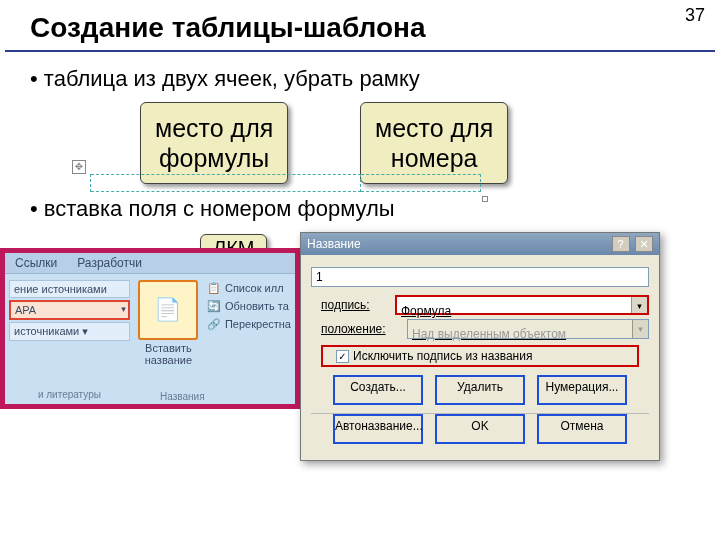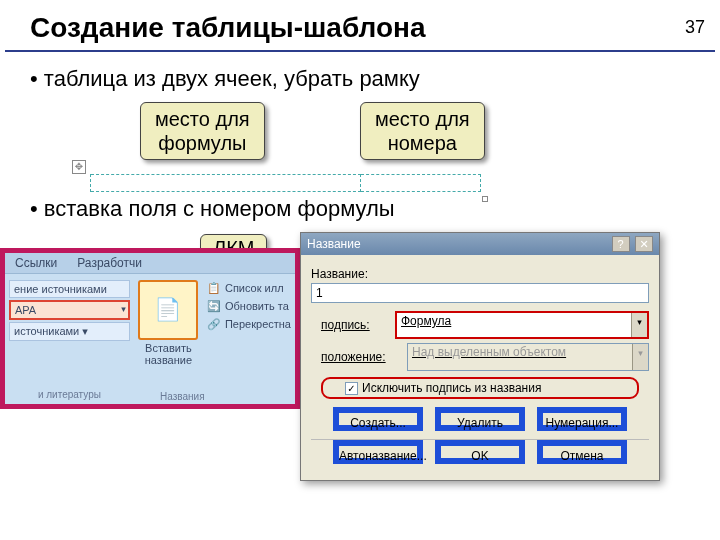--- a/index.html
+++ b/index.html
@@ -1,22 +1,22 @@
 <!DOCTYPE html>
 <html><head>
 <meta charset="utf-8">
 <style>
   * { box-sizing: border-box; margin: 0; padding: 0; }
   body { font-family: Arial, sans-serif; width: 720px; height: 540px; background: #fff; position: relative; font-size: 14px; }
-  .page-num { position: absolute; top: 5px; right: 15px; font-size: 18px; color: #000; margin-top: 12px; }
+  .page-num { position: absolute; top: 5px; right: 15px; font-size: 18px; color: #000; }
   .title { font-size: 28px; font-weight: bold; padding: 12px 0 6px 30px; color: #000; }
   .rule { height: 2px; background: #2c3e8c; margin: 0 5px 10px 5px; }
   .bullet { font-size: 22px; color: #000; padding: 4px 0 10px 30px; }
   .callouts { position: relative; height: 90px; margin-left: 90px; }
-  .callout { position: absolute; background: #f0eec0; border: 1px solid #444; border-radius: 6px; padding: 4px 14px; font-size: 20px; text-align: center; box-shadow: 3px 3px 4px rgba(0,0,0,.4); line-height: 1.2; }
+  .callout { position: absolute; background: #f0eec0; border: 1px solid #444; border-radius: 6px; padding: 10px 14px; font-size: 25px; text-align: center; box-shadow: 3px 3px 4px rgba(0,0,0,.4); line-height: 1.2; }
   .callout.c1 { left: 50px; top: 0; }
   .callout.c2 { left: 270px; top: 0; }
   .table-area { position: absolute; left: 0; top: 72px; width: 420px; }
   .move-handle { position: absolute; left: -18px; top: -14px; width: 14px; height: 14px; border: 1px solid #888; font-size: 10px; text-align: center; line-height: 12px; color: #888; }
   .tbl { display: flex; border-left: 1px dashed #4aa; height: 18px; }
   .tbl > div { border-right: 1px dashed #4aa; border-top: 1px dashed #4aa; border-bottom: 1px dashed #4aa; }
   .tbl .a { width: 270px; } .tbl .b { width: 120px; }
   .resize-handle { position: absolute; right: 22px; bottom: -10px; width: 6px; height: 6px; border: 1px solid #888; }
   .lower { position: relative; margin-top: 0; }
   .lkm { position: absolute; left: 200px; top: 42px; background: #f0eec0; border: 1px solid #444; border-radius: 6px; padding: 2px 12px; font-size: 20px; box-shadow: 3px 3px 4px rgba(0,0,0,.4); }
@@ -38,30 +38,30 @@
   .dialog { position: absolute; left: 300px; top: 40px; width: 360px; background: #ece9d8; border: 1px solid #777; font-size: 12px; box-shadow: 3px 3px 8px rgba(0,0,0,.4); }
   .titlebar { background: linear-gradient(#8ea7c1,#6a88ac); color: #fff; padding: 3px 6px; display: flex; justify-content: space-between; align-items: center; }
   .tbtns span { display: inline-block; width: 18px; height: 16px; background: #d2cdbf; border: 1px solid #888; text-align: center; line-height: 14px; font-size: 11px; margin-left: 2px; }
   .dbody { padding: 8px 10px; }
   .field { margin: 4px 0 8px 0; }
   .label { display: block; margin-bottom: 2px; }
   .text-input { width: 100%; height: 20px; background: #fff; border: 1px solid #7f9db9; padding: 1px 4px; font-size: 12px; }
   .section { font-size: 12px; margin: 6px 0 4px; }
   .param-row { display: flex; align-items: center; gap: 6px; margin: 4px 0; text-decoration: underline; }
   .param-row .plabel { width: 78px; padding-left: 10px; }
-  .combo { flex: 1; height: 28px; background: #fff; border: 1px solid #7f9db9; position: relative; padding: 1px 4px; font-size: 12px; }
+  .combo { flex: 1; height: 20px; background: #fff; border: 1px solid #7f9db9; position: relative; padding: 7px 4px; font-size: 12px; }
   .combo.hl { border: 2px solid #c00; }
   .combo.dis { background: #ece9d8; color: #999; margin-left: 12px; }
   .combo .arrow { position: absolute; right: 0; top: 0; width: 16px; height: 100%; background: #dcd8c8; border-left: 1px solid #9a9684; text-align: center; font-size: 9px; line-height: 18px; }
-  .cbrow { padding: 2px 22px; margin: 6px 10px; border-radius: 9px; }
+  .cbrow { padding: 2px 13px; margin: 6px 10px; }
   .cbrow.hl { border: 2px solid #c00; }
   .cb { display: inline-block; width: 13px; height: 13px; border: 1px solid #7f9db9; background: #fff; vertical-align: middle; margin-right: 4px; text-align: center; line-height: 11px; font-size: 10px; }
   .btnrow { display: flex; justify-content: center; gap: 12px; margin: 8px 0; }
   .btnrow.bottom { border-top: 1px solid #bbb; }
-  .dlg-btn { width: 90px; height: 24px; background: #ece9d8; border: 6px solid #1d4ed8; font-size: 12px; text-align: center; line-height: 20px; }
+  .dlg-btn { width: 90px; height: 30px; background: #ece9d8; border: 2px solid #1d4ed8; font-size: 12px; text-align: center; line-height: 20px; }
 </style>
 </head>
 <body>
 
 <div class="page-num">37</div>
 <div class="title">Создание таблицы-шаблона</div>
 <div class="rule"></div>
 
 <div class="bullet">• таблица из двух ячеек, убрать рамку</div>
 
@@ -115,21 +115,20 @@
   <div class="dialog">
     <div class="titlebar">
       <span>Название</span>
       <span class="tbtns">
         <span>?</span>
         <span>✕</span>
       </span>
     </div>
     <div class="dbody">
       <div class="field">
-        <span class="label">Название:</span>
         <input class="text-input" value="1" style="">
       </div>
       <div class="param-row">
         <span class="plabel">подпись:</span>
         <div class="combo hl"><span>Формула</span><span class="arrow">▾</span></div>
       </div>
       <div class="param-row">
         <span class="plabel">положение:</span>
         <div class="combo dis"><span>Над выделенным объектом</span><span class="arrow">▾</span></div>
       </div>

